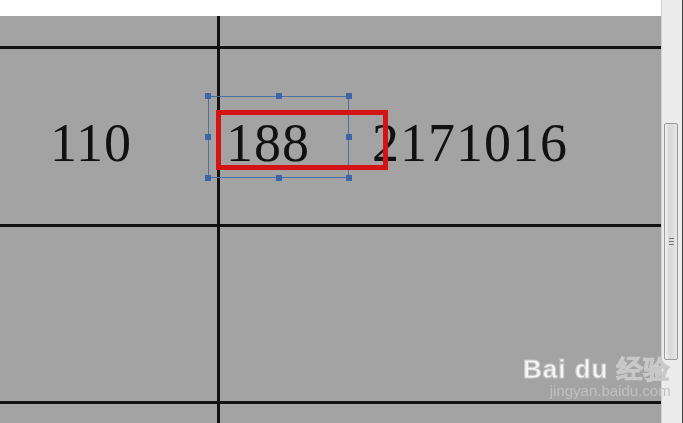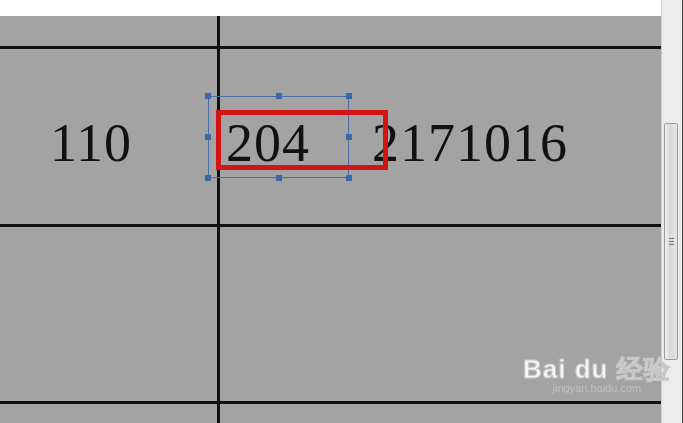--- a/index.html
+++ b/index.html
@@ -32,38 +32,38 @@
     }
     .scroll-track-line { position: absolute; right: 0; top: 0; width: 1px; height: 423px; background: #444; }
     .scroll-thumb {
       position: absolute; left: 2px; top: 123px; width: 14px; height: 237px;
       background: linear-gradient(to right, #f2f2f2, #d8d8d8 40%, #e6e6e6);
       border: 1px solid #9a9a9a; border-radius: 2px; box-sizing: border-box;
     }
     .grip { position: absolute; left: 4px; top: 115px; width: 5px; height: 1px; background: #777; }
     .watermark {
       position: absolute; left: 523px; top: 356px; color: rgba(200,200,200,0.8);
-      font-family: "Liberation Sans", "DejaVu Sans", sans-serif; text-align: center;
+      font-family: "Liberation Sans", "DejaVu Sans", sans-serif; text-align: right;
     }
     .wm-logo { font-size: 26px; font-weight: bold; letter-spacing: 1px; line-height: 26px;
       color: rgba(255,255,255,0.9); -webkit-text-stroke: 1px #c8c8c8; }
-    .wm-url { font-size: 11px; color: #c0c0c0; }
+    .wm-url { font-size: 15px; color: #c0c0c0; }
   </style>
 </head>
 <body>
 
 <div class="page">
   <div class="hline" style="top:30px"></div>
   <div class="hline" style="top:208px"></div>
   <div class="hline" style="top:385px"></div>
   <div class="vline" style="left:217px"></div>
 
   <div class="cell-text" style="left:50px; top:100px;">110</div>
 
-  <div class="cell-text" style="left:226px; top:100px;">204</div>
+  <div class="cell-text" style="left:226px; top:100px;">188</div>
   <div class="cell-text" style="left:352px; top:100px;margin-left:20px;">2171016</div>
 
   <div class="textbox">
     <div class="handle" style="left:-4px; top:-4px"></div>
     <div class="handle" style="left:67px; top:-4px"></div>
     <div class="handle" style="right:-4px; top:-4px"></div>
     <div class="handle" style="left:-4px; top:37px"></div>
     <div class="handle" style="right:-4px; top:37px"></div>
     <div class="handle" style="left:-4px; bottom:-4px"></div>
     <div class="handle" style="left:67px; bottom:-4px"></div>

